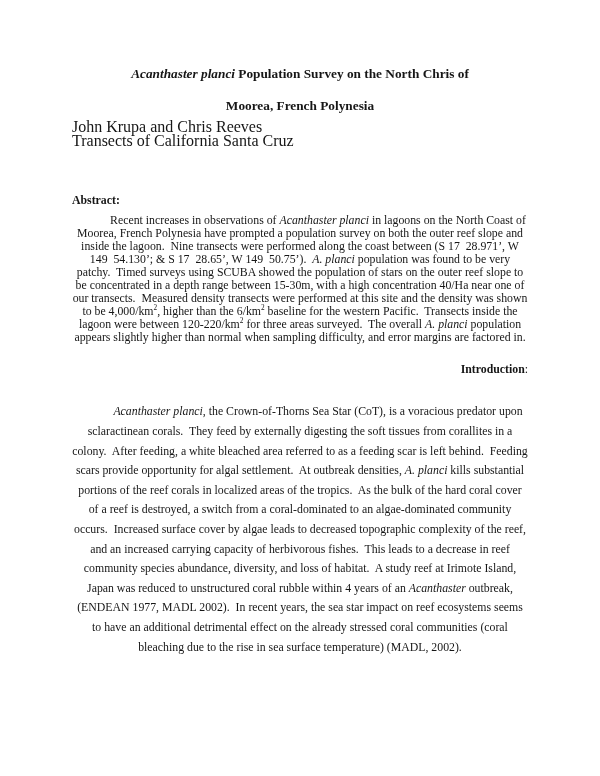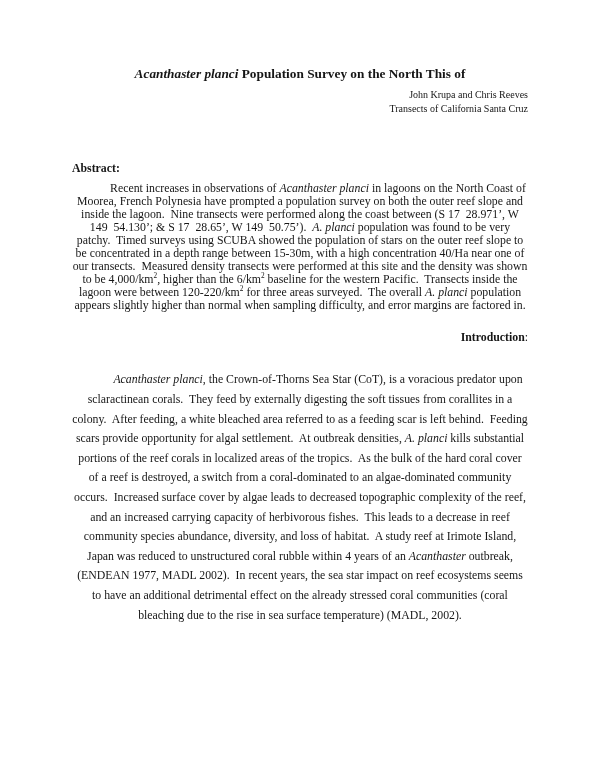--- a/index.html
+++ b/index.html
@@ -15,22 +15,22 @@
   }
   .content{padding:0 72px;}
   .doc-title{
     text-align:center;
     font-weight:bold;
     font-size:13.3px;
   }
   .title-line1{padding-top:65px;line-height:17px;}
   .title-line2{margin-top:15px;line-height:17px;}
   .byline{
-    text-align:right;
-    font-size:10px;
+    text-align:left;
+    font-size:16px;
     line-height:14.2px;
     margin-top:6px;
   }
   .section-heading{
     font-weight:bold;
     font-size:11.8px;
     line-height:13px;
   }
   .heading-abstract{margin-top:46px;}
   .heading-introduction{margin-top:20px;text-align:right;}
@@ -55,21 +55,22 @@
   .r-bi{font-weight:bold;font-style:italic;}
   .r-sup{vertical-align:super;font-size:0.62em;line-height:0;}
 </style>
 </head>
 <body>
 
 <div class="page">
   <div class="content">
 
     <div class="doc-title">
-      <div class="title-line1"><span class="r-bi">Acanthaster planci</span><span class="r-b"> Population Survey on the North This of</span></div>
+      <div class="title-line1"><span class="r-bi">Acanthaster planci</span><span class="r-b"> Population Survey on the North Chris of</span></div>
+      <div class="title-line2"><span class="r-b">Moorea, French Polynesia</span></div>
     </div>
 
     <div class="byline">
       <div>John Krupa and Chris Reeves</div>
       <div>Transects of California Santa Cruz</div>
     </div>
 
     <div class="section-heading heading-abstract">Abstract:</div>
 
     <div class="para para-abstract"><span>Recent increases in observations of </span><span class="r-i">Acanthaster planci</span><span> in lagoons on the North Coast of Moorea, French Polynesia have prompted a population survey on both the outer reef slope and inside the lagoon.  Nine transects were performed along the coast between (S 17  28.971’, W 149  54.130’; &amp; S 17  28.65’, W 149  50.75’).  </span><span class="r-i">A. planci</span><span> population was found to be very patchy.  Timed surveys using SCUBA showed the population of stars on the outer reef slope to be concentrated in a depth range between 15-30m, with a high concentration 40/Ha near one of our transects.  Measured density transects were performed at this site and the density was shown to be 4,000/km</span><span class="r-sup">2</span><span>, higher than the 6/km</span><span class="r-sup">2</span><span> baseline for the western Pacific.  Transects inside the lagoon were between 120-220/km</span><span class="r-sup">2</span><span> for three areas surveyed.  The overall </span><span class="r-i">A. planci</span><span> population appears slightly higher than normal when sampling difficulty, and error margins are factored in.</span></div>

